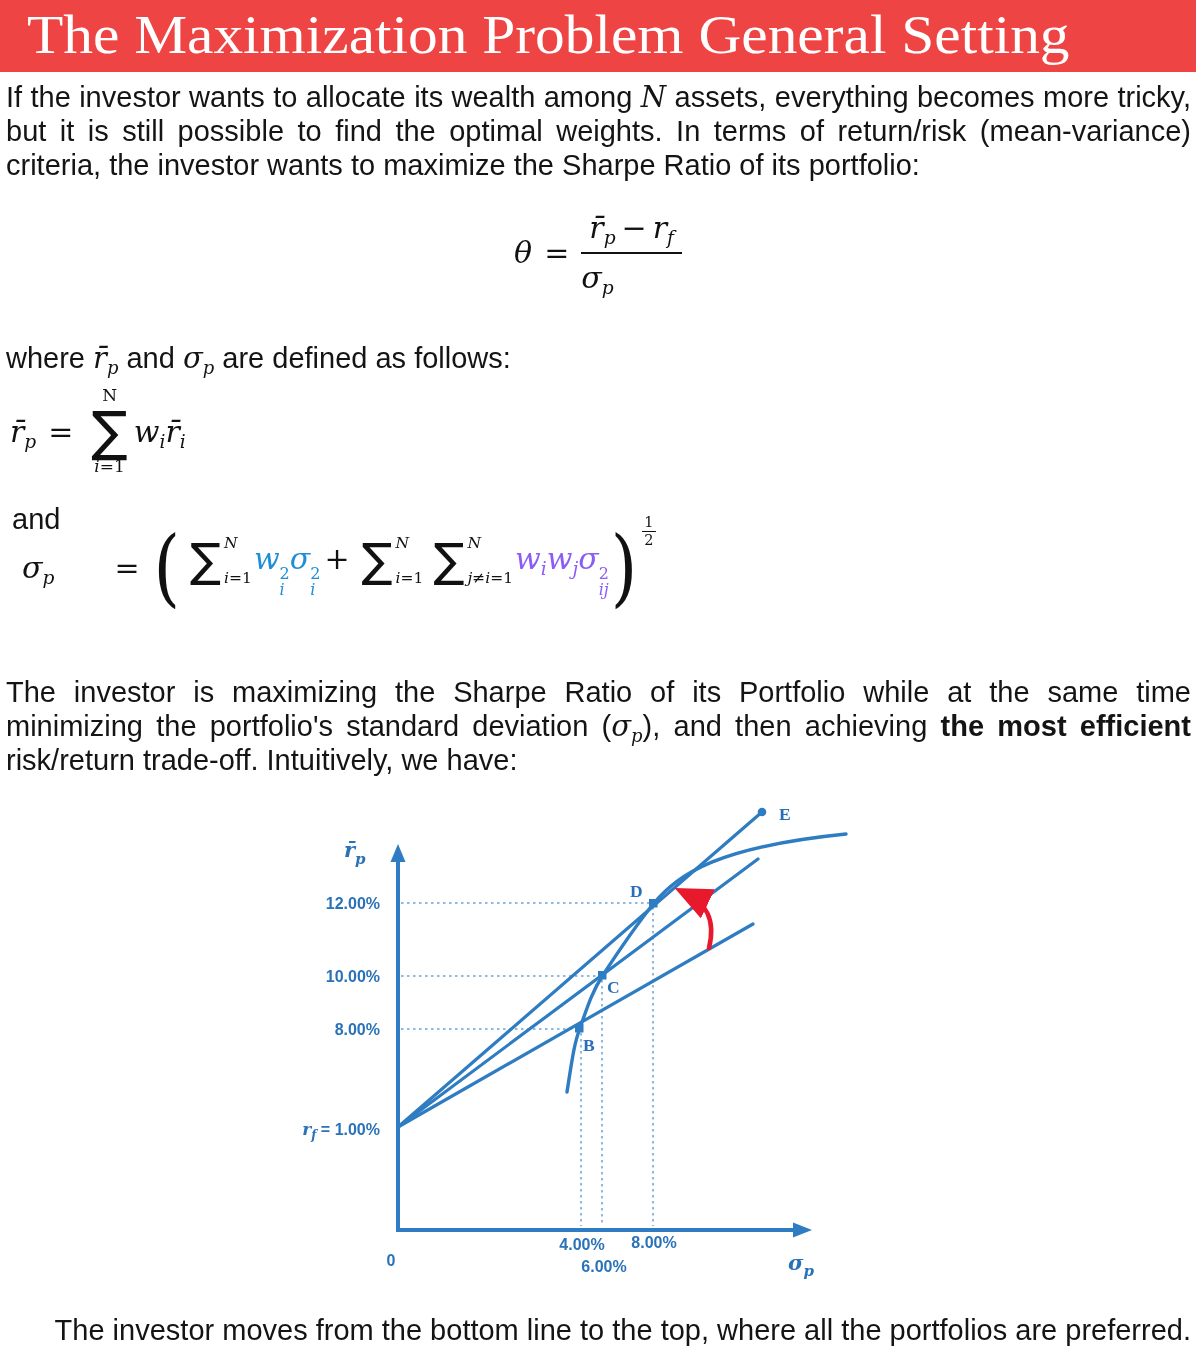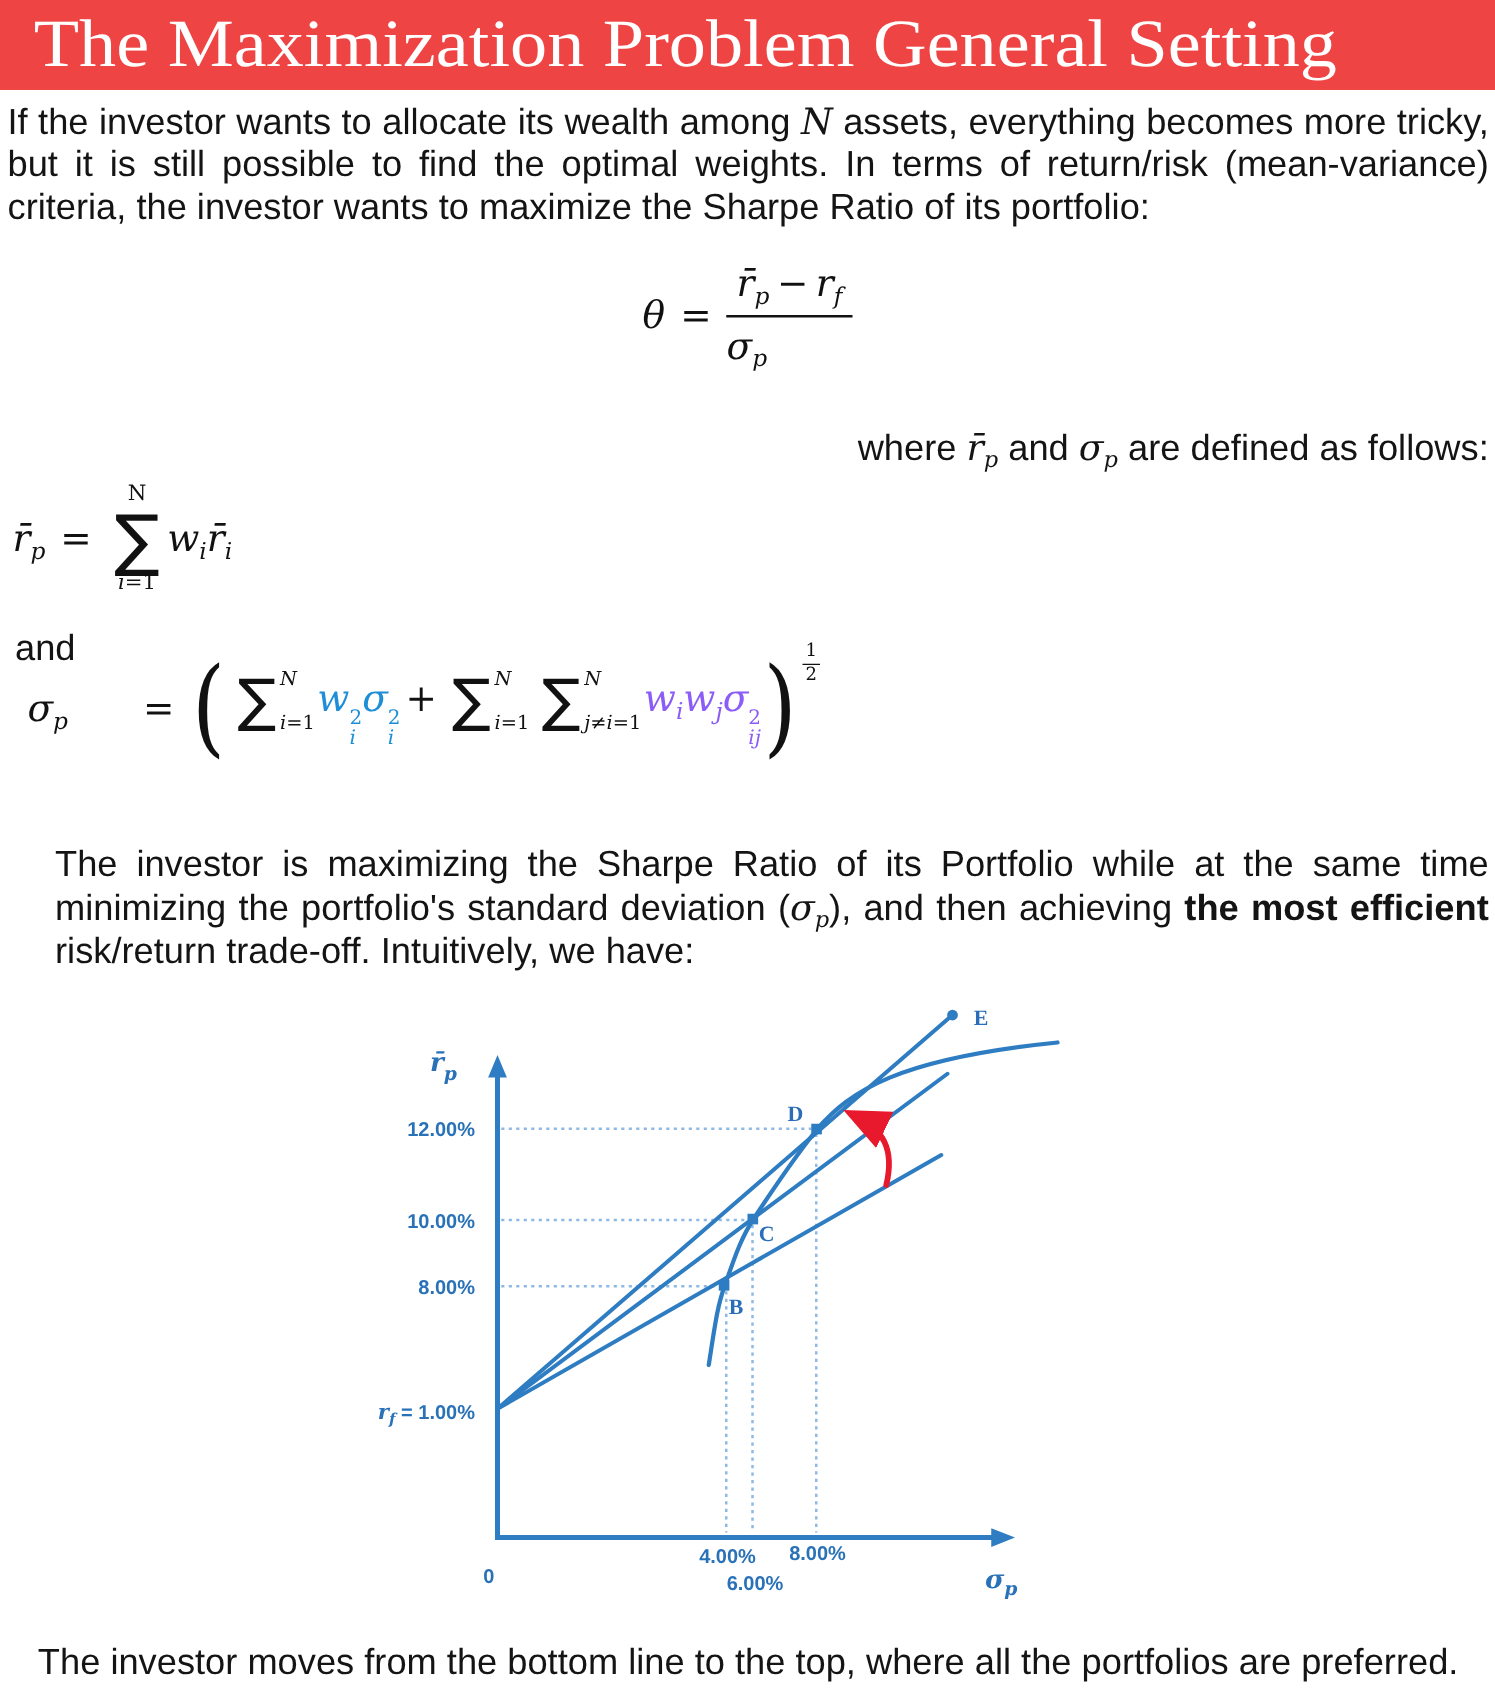--- a/index.html
+++ b/index.html
@@ -11,24 +11,24 @@
   
   .titlebar{position:absolute;top:0;left:0;width:1196px;height:72px;background:#ef4444;padding-left:16px;}
   .titlebar h1{
     margin:0;padding:0 0 0 10px;color:#ffffff;white-space:nowrap;
     font-family:"Liberation Serif","DejaVu Serif",serif;font-weight:500;
     font-size:54px;line-height:70px;transform:scaleX(1.10);transform-origin:left center;
   }
   
   .para{position:absolute;left:6px;right:5px;margin:0;font-size:29px;line-height:34px;text-align:justify;}
   #intro{top:80px;}
-  #where{top:341px;text-align:right;}
+  #where{top:341px;text-align:left;}
   #and{top:502px;left:12px;text-align:left;}
-  #para2{top:675px;margin-left:38px;}
-  #conclusion{top:1313px;text-align:center;}
+  #para2{top:675px;}
+  #conclusion{top:1313px;text-align:right;}
   
   .imath{font-family:"DejaVu Serif","Liberation Serif",serif;font-style:italic;}
   .msub{font-family:"DejaVu Serif",serif;font-style:italic;font-size:0.62em;vertical-align:-0.33em;line-height:0;}
   .mo{font-family:"DejaVu Serif","DejaVu Sans",serif;font-style:normal;margin:0 6px;}
   .mrel{font-family:"DejaVu Serif","DejaVu Sans",serif;margin:0 12px;font-style:normal;}
   .display{position:absolute;display:flex;align-items:center;font-size:30px;
     font-family:"DejaVu Serif",serif;color:#111;}
   #theta{top:210px;left:0;width:100%;justify-content:center;}
   .frac{display:inline-flex;flex-direction:column;}
   .frac .num{padding:0 8px 7px;border-bottom:2.5px solid #111;white-space:nowrap;}

